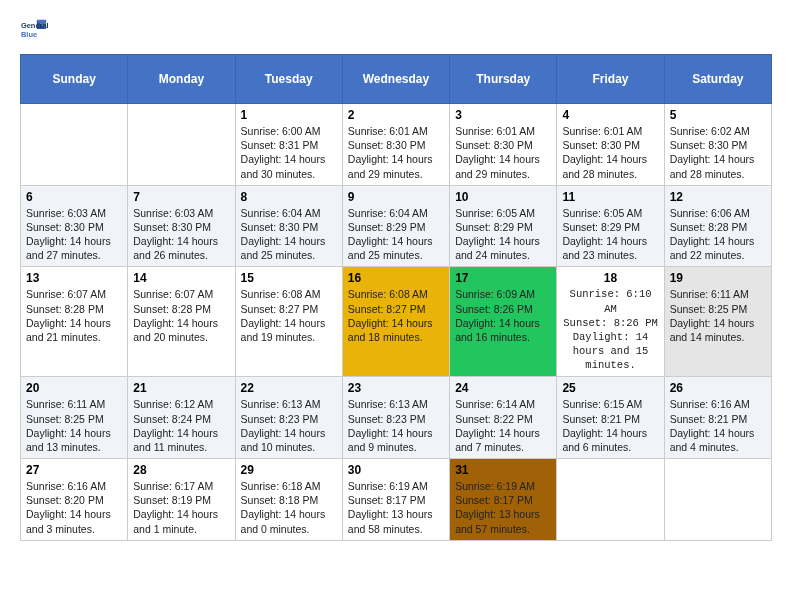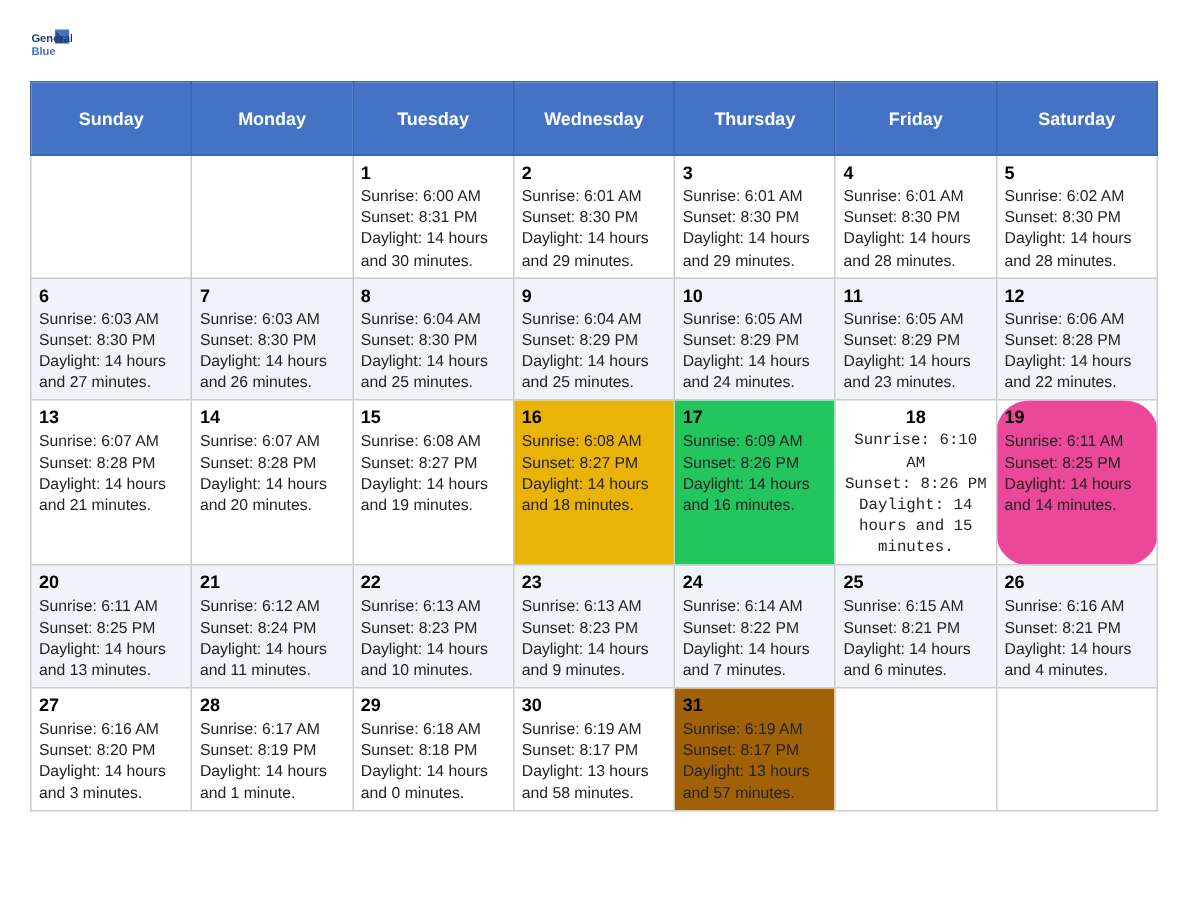--- a/index.html
+++ b/index.html
@@ -214,21 +214,21 @@
           <div class="cell-info" style="white-space: pre-line;">Sunrise: 6:09 AM
 Sunset: 8:26 PM
 Daylight: 14 hours and 16 minutes.</div>
         </td>
         <td style="background-color: rgb(255, 255, 255); text-align: center;">
           <span class="day-number">18</span>
           <div class="cell-info" style="white-space: pre-line; font-family: Liberation Mono, monospace;">Sunrise: 6:10 AM
 Sunset: 8:26 PM
 Daylight: 14 hours and 15 minutes.</div>
         </td>
-        <td style="background-color: #ec4899; border-radius: 22px;">
+        <td style="background-color: #e5e5e5;">
           <span class="day-number">19</span>
           <div class="cell-info" style="white-space: pre-line;">Sunrise: 6:11 AM
 Sunset: 8:25 PM
 Daylight: 14 hours and 14 minutes.</div>
         </td>
       </tr>
       <tr>
         <td style="background-color: rgb(240, 243, 248);">
           <span class="day-number">20</span>
           <div class="cell-info" style="white-space: pre-line;">Sunrise: 6:11 AM

